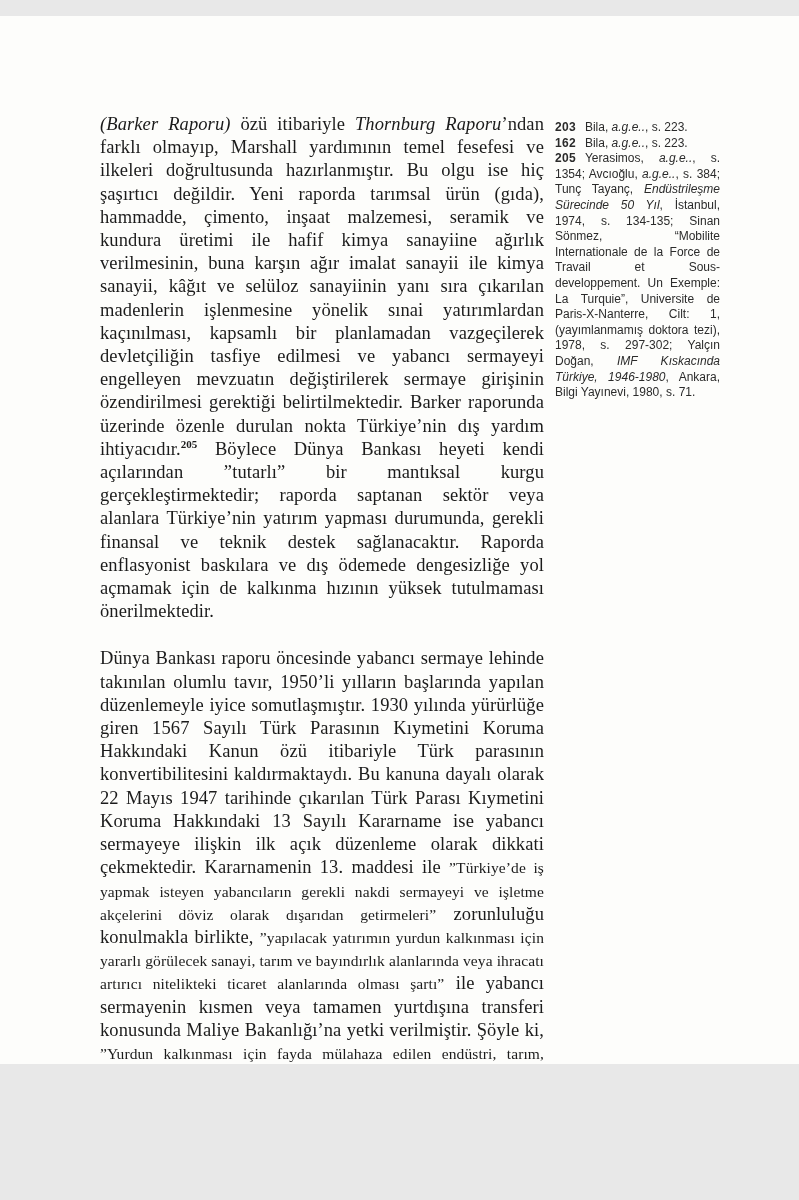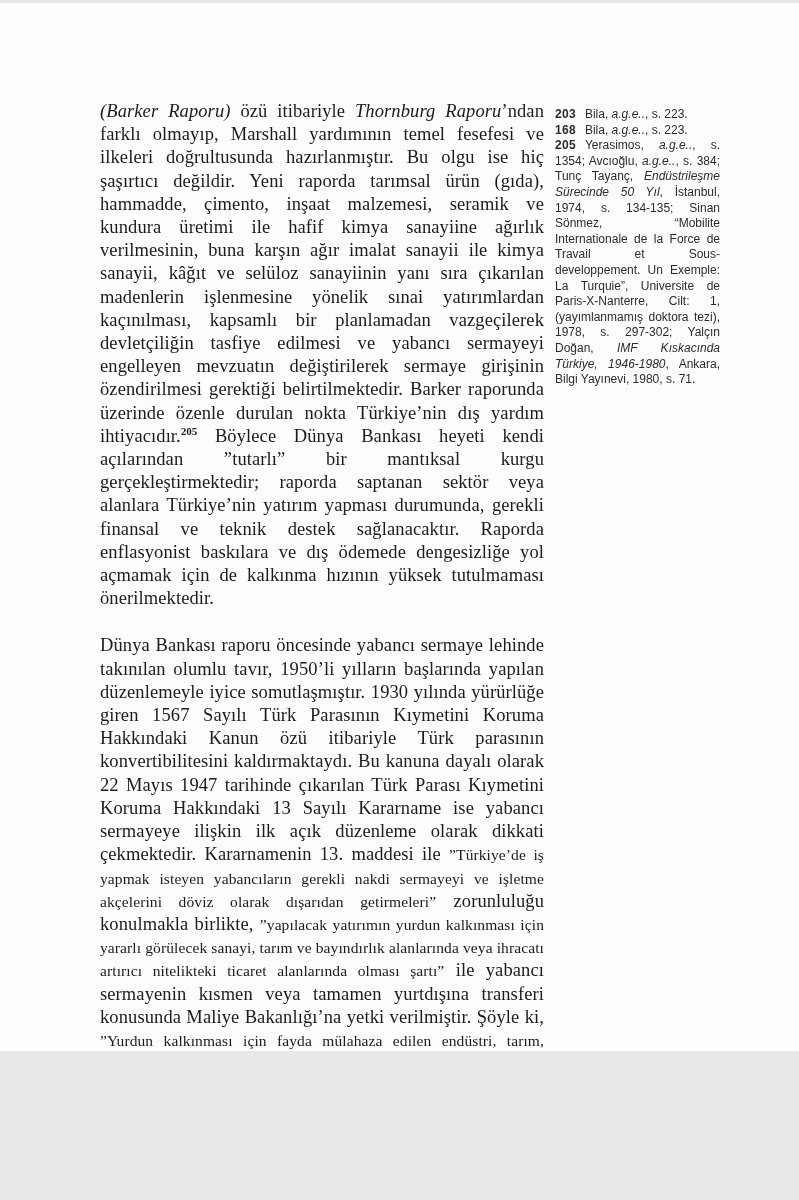--- a/index.html
+++ b/index.html
@@ -1,20 +1,20 @@
 <!DOCTYPE html>
 <html><head>
 <meta charset="utf-8">
 <style>
   html, body { margin: 0; padding: 0; background: #e8e8e8; }
   .page {
     position: relative;
     width: 799px;
     height: 1048px;
-    margin: 3px auto;
+    margin: 16px auto;
     background: #fdfdfb;
     color: #1b1b1b;
     overflow: hidden;
     font-family: "Liberation Serif", serif;
   }
   .main-col {
     position: absolute;
     left: 100px;
     top: 97px;
     width: 444px;
@@ -85,21 +85,21 @@
     <p class="para"><span class="seg-italic">(Barker Raporu)</span><span> özü itibariyle </span><span class="seg-italic">Thornburg Raporu</span><span>’ndan farklı olmayıp, Marshall yardımının temel fesefesi ve ilkeleri doğrultusunda hazırlanmıştır. Bu olgu ise hiç şaşırtıcı değildir. Yeni raporda tarımsal ürün (gıda), hammadde, çimento, inşaat malzemesi, seramik ve kundura üretimi ile hafif kimya sanayiine ağırlık verilmesinin, buna karşın ağır imalat sanayii ile kimya sanayii, kâğıt ve selüloz sanayiinin yanı sıra çıkarılan madenlerin işlenmesine yönelik sınai yatırımlardan kaçınılması, kapsamlı bir planlamadan vazgeçilerek devletçiliğin tasfiye edilmesi ve yabancı sermayeyi engelleyen mevzuatın değiştirilerek sermaye girişinin özendirilmesi gerektiği belirtilmektedir. Barker raporunda üzerinde özenle durulan nokta Türkiye’nin dış yardım ihtiyacıdır.</span><span class="seg-sup">205</span><span> Böylece Dünya Bankası heyeti kendi açılarından ”tutarlı” bir mantıksal kurgu gerçekleştirmektedir; raporda saptanan sektör veya alanlara Türkiye’nin yatırım yapması durumunda, gerekli finansal ve teknik destek sağlanacaktır. Raporda enflasyonist baskılara ve dış ödemede dengesizliğe yol açmamak için de kalkınma hızının yüksek tutulmaması önerilmektedir.</span></p>
 
     <p class="para"><span>Dünya Bankası raporu öncesinde yabancı sermaye lehinde takınılan olumlu tavır, 1950’li yılların başlarında yapılan düzenlemeyle iyice somutlaşmıştır. 1930 yılında yürürlüğe giren 1567 Sayılı Türk Parasının Kıymetini Koruma Hakkındaki Kanun özü itibariyle Türk parasının konvertibilitesini kaldırmaktaydı. Bu kanuna dayalı olarak 22 Mayıs 1947 tarihinde çıkarılan Türk Parası Kıymetini Koruma Hakkındaki 13 Sayılı Kararname ise yabancı sermayeye ilişkin ilk açık düzenleme olarak dikkati çekmektedir. Kararnamenin 13. maddesi ile </span><span class="seg-quote">”Türkiye’de iş yapmak isteyen yabancıların gerekli nakdi sermayeyi ve işletme akçelerini döviz olarak dışarıdan getirmeleri”</span><span> zorunluluğu konulmakla birlikte, </span><span class="seg-quote">”yapılacak yatırımın yurdun kalkınması için yararlı görülecek sanayi, tarım ve bayındırlık alanlarında veya ihracatı artırıcı nitelikteki ticaret alanlarında olması şartı”</span><span> ile yabancı sermayenin kısmen veya tamamen yurtdışına transferi konusunda Maliye Bakanlığı’na yetki verilmiştir. Şöyle ki, </span><span class="seg-quote">”Yurdun kalkınması için fayda mülahaza edilen endüstri, tarım, ulaştırma ve bayındırlık işleriyle, ihracatı artırıcı mahiyette olan ticari işlerde kullanılmak üzere yabancı memleketlerden döviz ve tesisat olarak getirilen sermaye ge-</span></p>
 
   </div>
 
   <div class="sidebar">
 
     <p class="note"><span class="note-num">203</span><span>Bila, </span><span class="seg-italic">a.g.e..</span><span>, s. 223.</span></p>
 
-    <p class="note"><span class="note-num">168</span><span>Bila, </span><span class="seg-italic">a.g.e..</span><span>, s. 223.</span></p>
+    <p class="note"><span class="note-num">162</span><span>Bila, </span><span class="seg-italic">a.g.e..</span><span>, s. 223.</span></p>
 
     <p class="note"><span class="note-num">205</span><span>Yerasimos, </span><span class="seg-italic">a.g.e..</span><span>, s. 1354; Avcıoğlu, </span><span class="seg-italic">a.g.e..</span><span>, s. 384; Tunç Tayanç, </span><span class="seg-italic">Endüstrileşme Sürecinde 50 Yıl</span><span>, İstanbul, 1974, s. 134-135; Sinan Sönmez, “Mobilite Internationale de la Force de Travail et Sous-developpement. Un Exemple: La Turquie”, Universite de Paris-X-Nanterre, Cilt: 1, (yayımlanmamış doktora tezi), 1978, s. 297-302; Yalçın Doğan, </span><span class="seg-italic">IMF Kıskacında Türkiye, 1946-1980</span><span>, Ankara, Bilgi Yayınevi, 1980, s. 71.</span></p>
 
   </div>
 
   <div class="running-head">BANKA REKABETLE TANIŞIYOR</div>
 
   <div class="page-number">208</div>
 
 </div>

